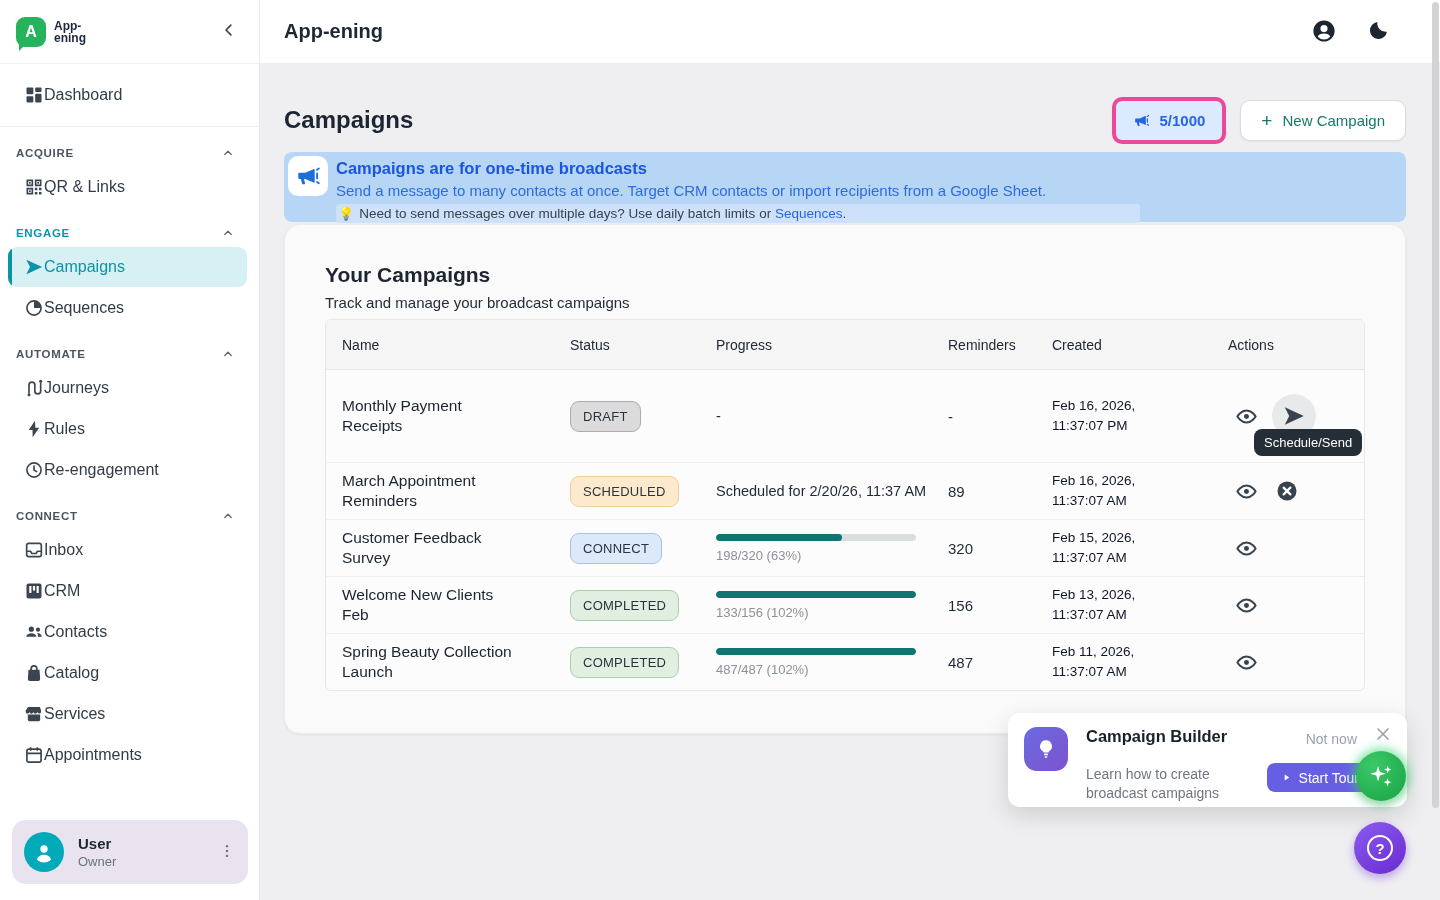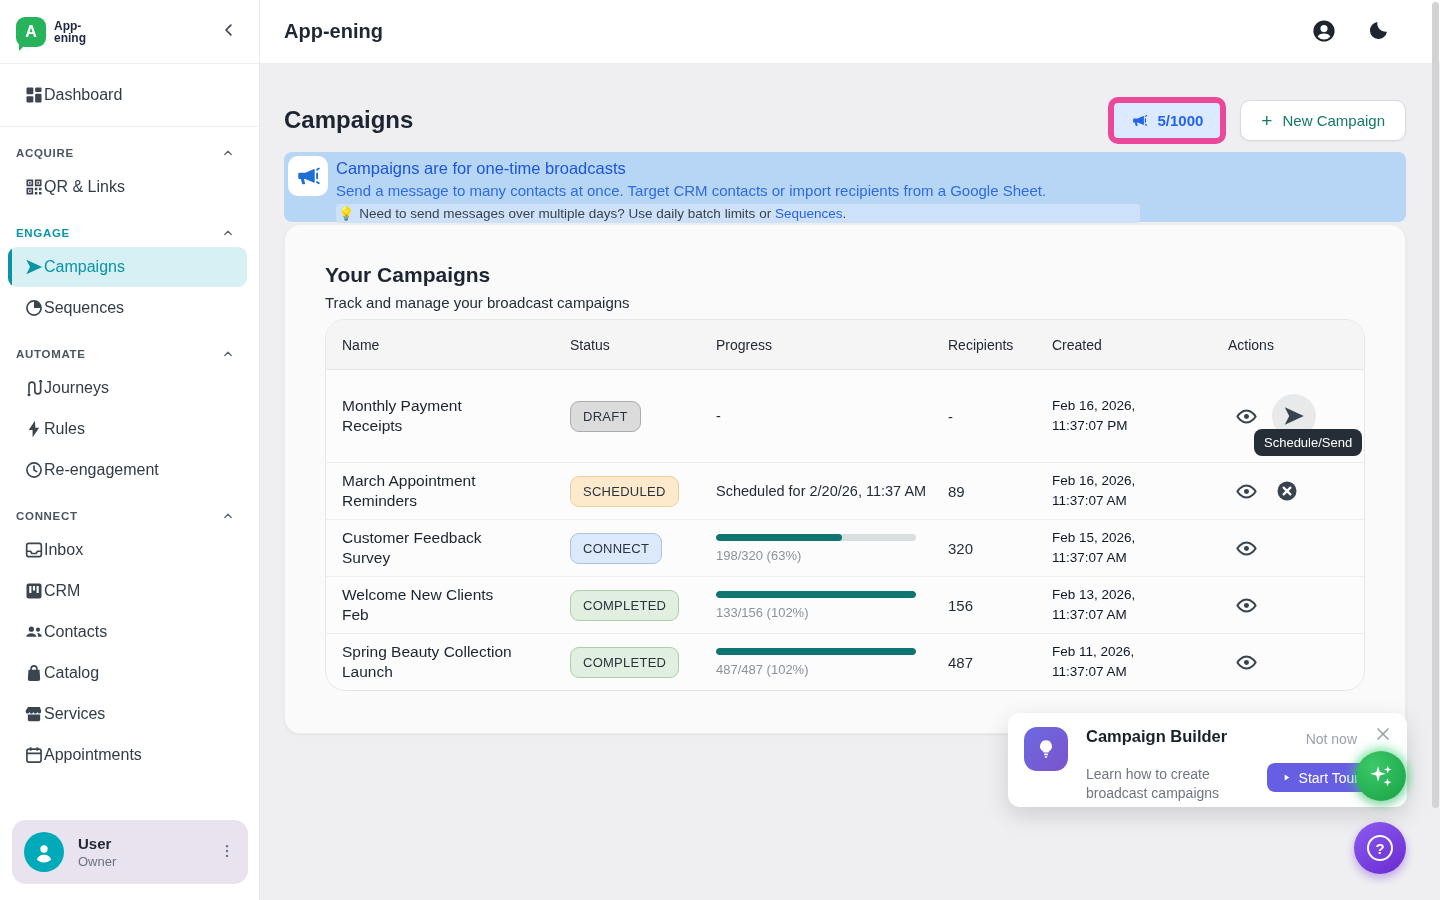--- a/index.html
+++ b/index.html
@@ -47,41 +47,41 @@
   .topbar h1 { font-size:20px; font-weight:bold; color:#1e2835; }
   .topbar-actions { display:flex; align-items:center; gap:26px; }
   .topbar-actions button { width:28px; height:28px; color:#1e2630; }
   .topbar-actions .ic { width:26px; height:26px; }
   .topbar-actions .moon .ic { width:23px; height:23px; }
 
   
   .page-head { margin-top:34px; height:44px; display:flex; align-items:center; justify-content:space-between; }
   .page-head h2 { font-size:24px; font-weight:600; color:#1c2531; }
   .page-head-right { display:flex; align-items:center; gap:14px; }
-  .quota-badge { height:47px; display:flex; align-items:center; gap:9px; padding:0 17px; background:#dbeafe; border:6px solid #ec4899; border-radius:10px; color:#2563eb; font-size:15px; font-weight:600; }
+  .quota-badge { height:47px; display:flex; align-items:center; gap:9px; padding:0 17px; background:#dbeafe; border:4px solid #ec4899; border-radius:10px; color:#2563eb; font-size:15px; font-weight:600; }
   .quota-badge .ic { width:17px; height:17px; }
   .new-campaign { height:41px; display:flex; align-items:center; gap:10px; padding:0 20px; background:#fff; border:1px solid #d7dade; border-radius:10px; color:#127a6b; font-size:15px; font-weight:500; box-shadow:0 1px 2px rgba(0,0,0,.05); }
   .new-campaign .plus { font-size:19px; font-weight:500; line-height:1; }
 
   
   .banner { margin-top:10px; height:70px; background:#b7d6f6; border-radius:8px; display:flex; padding:4px; }
   .banner-icon-box { width:40px; height:40px; background:#fff; border-radius:10px; display:flex; align-items:center; justify-content:center; flex:none; }
   .banner-icon-box .ic { width:26px; height:26px; color:#1d6fd6; }
   .banner-body { padding-left:8px; padding-top:0; flex:1; }
-  .banner-title { font-size:16.5px; font-weight:normal; color:#1a56db; line-height:24px; }
+  .banner-title { font-size:16.5px; font-weight:bold; color:#1a56db; line-height:24px; }
   .banner-desc { font-size:15px; color:#2d6ce0; line-height:22px; }
   .banner-tip { margin-top:2px; width:804px; max-width:100%; height:19px; display:flex; align-items:center; gap:5px; background:#cde2fa; border-radius:4px; padding:0 8px 0 2px; font-size:13.5px; color:#3a424c; white-space:nowrap; overflow:hidden; }
   .banner-tip .bulb { font-size:13px; }
   .banner-tip a { color:#2563eb; cursor:pointer; }
 
   
   .card { margin-top:2px; background:#fafafa; border:1px solid #ececec; border-radius:16px; box-shadow:0 1px 3px rgba(0,0,0,.06); padding:38px 40px 42px; }
   .card h3 { font-size:21px; font-weight:600; color:#1c2531; }
   .card .subtitle { font-size:15px; color:#232d39; margin-top:7px; }
-  .table { margin-top:8px; border:1px solid #e7e7e8; border-radius:20px; overflow:hidden; background:#fcfcfc; }
+  .table { margin-top:8px; border:1px solid #e7e7e8; border-radius:6px; overflow:hidden; background:#fcfcfc; }
   .thead, .trow { display:grid; grid-template-columns:244px 146px 232px 104px 176px 1fr; align-items:center; }
   .thead { background:#f5f5f6; height:50px; border-bottom:1px solid #e7e7e8; }
   .th { font-size:14px; font-weight:500; color:#212a35; padding-left:0; }
   .th:first-child, .td:first-child { padding-left:16px; }
   .trow { min-height:52px; border-top:1px solid #ededee; background:transparent; }
   .trow:first-child { border-top:none; }
   .trow.hovered { min-height:92px; }
   .td { padding:8px 16px 8px 0; font-size:15px; color:#1f2937; }
   .td.name span { display:inline-block; max-width:182px; font-size:15.5px; color:#1b2430; line-height:20px; }
   .badge { display:inline-block; padding:7px 12px; border-radius:9px; font-size:13px; letter-spacing:.02em; color:#2b3340; border:1px solid transparent; }
@@ -384,21 +384,21 @@
     </div>
 
     <section class="card">
       <h3>Your Campaigns</h3>
       <p class="subtitle">Track and manage your broadcast campaigns</p>
       <div class="table">
         <div class="thead" id="thead">
             <div class="th">Name</div>
             <div class="th">Status</div>
             <div class="th">Progress</div>
-            <div class="th">Recipients</div>
+            <div class="th">Reminders</div>
             <div class="th">Created</div>
             <div class="th">Actions</div>
           </div>
         <div id="tbody">
             <div class="trow hovered">
     <div class="td name"><span class="nm">Monthly Payment Receipts</span></div>
     <div class="td"><span class="badge draft">DRAFT</span></div>
     <div class="td">
       <div class="ptext">-</div>
 

